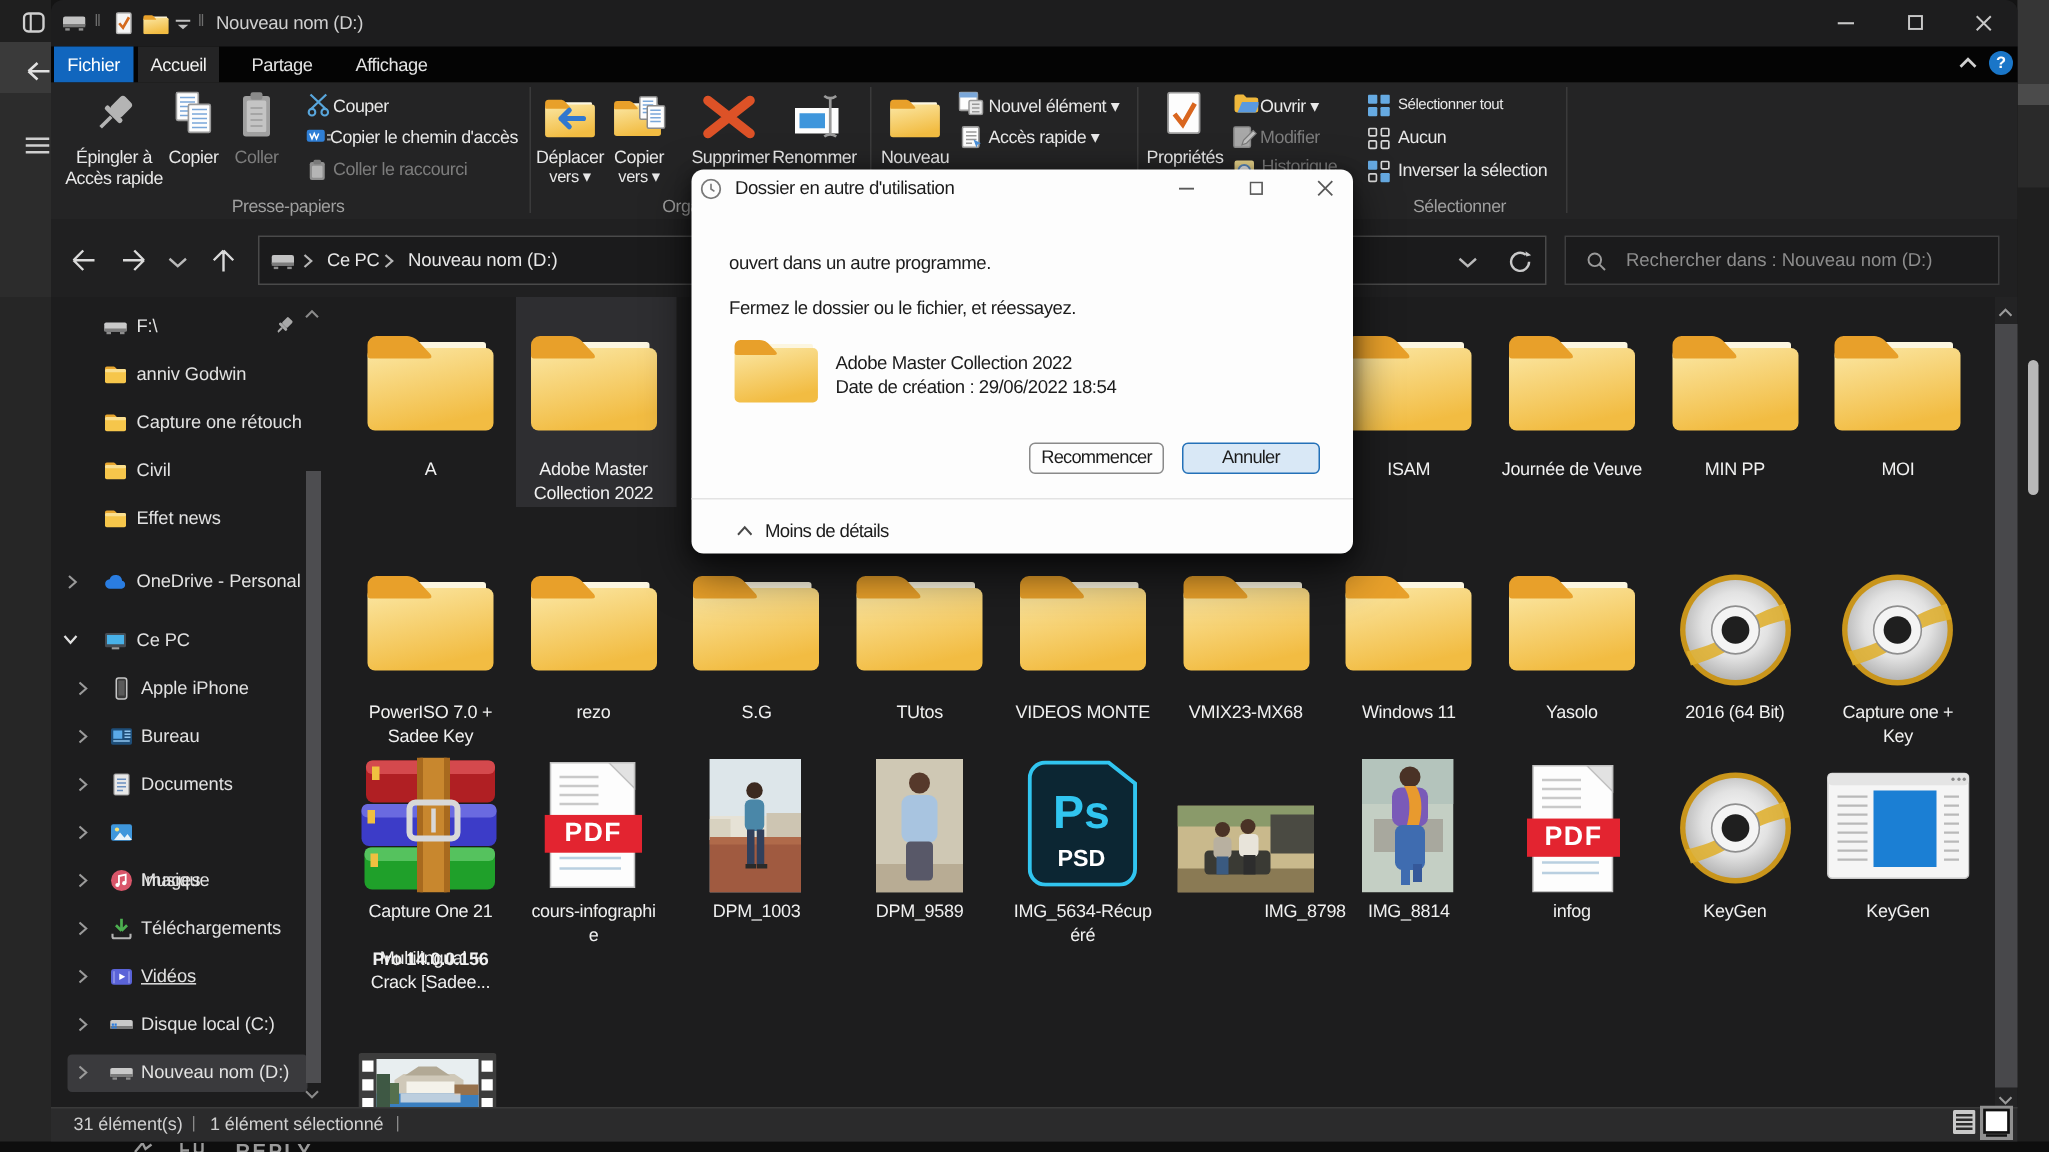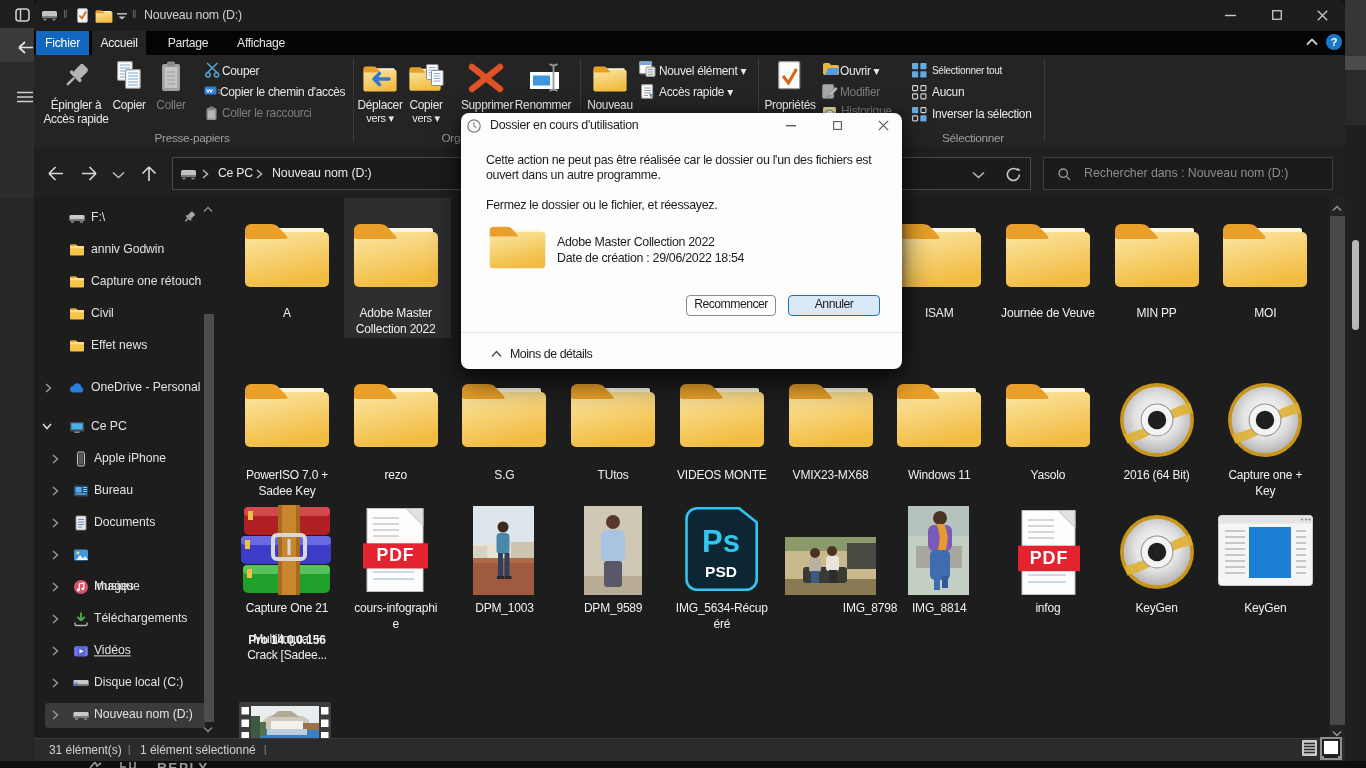--- a/index.html
+++ b/index.html
@@ -710,31 +710,30 @@
 <svg class="ab" style="left:1320px;top:737px;" width="22" height="23" viewBox="0 0 22 23">
       <rect width="22" height="23" fill="#8f8f8f"></rect>
       <rect x="3" y="3" width="16" height="15" fill="#fff" stroke="#111" stroke-width="1.8"></rect>
       <path d="M4 20 h14" stroke="#111" stroke-width="1.8"></path>
     </svg>
 <div class="ab" style="left:461px;top:113px;width:441px;height:256px;background:#fdfdfd;border-radius:8px;box-shadow:0 12px 30px rgba(0,0,0,0.65),0 2px 10px rgba(0,0,0,0.4)"></div>
 <svg class="ab" style="left:467px;top:119px;" width="14" height="14" viewBox="0 0 14 14">
       <circle cx="7" cy="7" r="6.2" fill="none" stroke="#7a7a7a" stroke-width="1.2"></circle>
       <path d="M7 3.5 V7 L9.3 8.6" stroke="#7a7a7a" stroke-width="1.1" fill="none"></path>
     </svg>
-<div class="ab tx" style="left:490px;top:126px;font-size:12.4px;color:#1b1b1b;letter-spacing:-0.3px;font-weight:400;transform:translate(0,-50%);">Dossier en cours d'utilisation</div>
+<div class="ab tx" style="left:490px;top:126px;font-size:12.4px;color:#1b1b1b;letter-spacing:-0.3px;font-weight:400;transform:translate(0,-50%);">Dossier en autre d'utilisation</div>
 <svg class="ab" style="left:786px;top:125px;" width="10" height="2" viewBox="0 0 10 2">
       <rect width="10" height="1.4" fill="#5a5a5a"></rect>
     </svg>
 <svg class="ab" style="left:833px;top:121px;" width="9" height="9" viewBox="0 0 9 9">
       <rect x="0.6" y="0.6" width="7.8" height="7.8" fill="none" stroke="#5a5a5a" stroke-width="1.1"></rect>
     </svg>
 <svg class="ab" style="left:878px;top:120px;" width="11" height="11" viewBox="0 0 11 11">
       <path d="M0.8 0.8 L10.2 10.2 M10.2 0.8 L0.8 10.2" stroke="#5a5a5a" stroke-width="1.2"></path>
     </svg>
-<div class="ab tx" style="left:486px;top:160.5px;font-size:12.4px;color:#1c1c1c;letter-spacing:-0.3px;font-weight:400;transform:translate(0,-50%);">Cette action ne peut pas être réalisée car le dossier ou l'un des fichiers est</div>
 <div class="ab tx" style="left:486px;top:176px;font-size:12.4px;color:#1c1c1c;letter-spacing:-0.3px;font-weight:400;transform:translate(0,-50%);">ouvert dans un autre programme.</div>
 <div class="ab tx" style="left:486px;top:206px;font-size:12.4px;color:#1c1c1c;letter-spacing:-0.3px;font-weight:400;transform:translate(0,-50%);">Fermez le dossier ou le fichier, et réessayez.</div>
 <svg class="ab" style="left:489px;top:226px" width="57" height="43">
       <use href="#folder"></use>
     </svg>
 <div class="ab tx" style="left:557px;top:243px;font-size:12.4px;color:#1c1c1c;letter-spacing:-0.3px;font-weight:400;transform:translate(0,-50%);">Adobe Master Collection 2022</div>
 <div class="ab tx" style="left:557px;top:258.5px;font-size:12.4px;color:#1c1c1c;letter-spacing:-0.3px;font-weight:400;transform:translate(0,-50%);">Date de création&nbsp;: 29/06/2022 18:54</div>
 <div class="ab" style="left:686px;top:295px;width:90px;height:21px;background:#fdfdfd;border:1px solid #8a8a8a;border-radius:4px;box-sizing:border-box"></div>
 <div class="ab tx" style="left:731px;top:305px;font-size:12.2px;color:#1c1c1c;letter-spacing:-0.5px;font-weight:400;transform:translate(-50%,-50%);">Recommencer</div>
 <div class="ab" style="left:788px;top:295px;width:92px;height:21px;background:#d9e8f6;border:1.5px solid #2471b8;border-radius:4px;box-sizing:border-box"></div>

